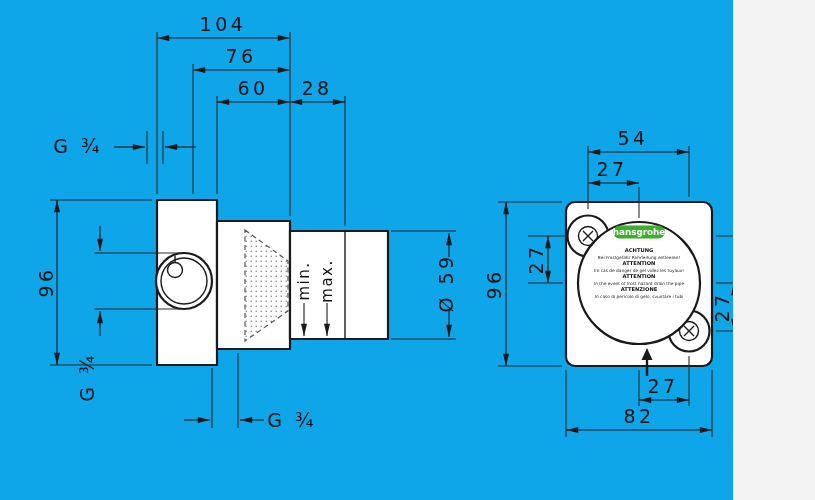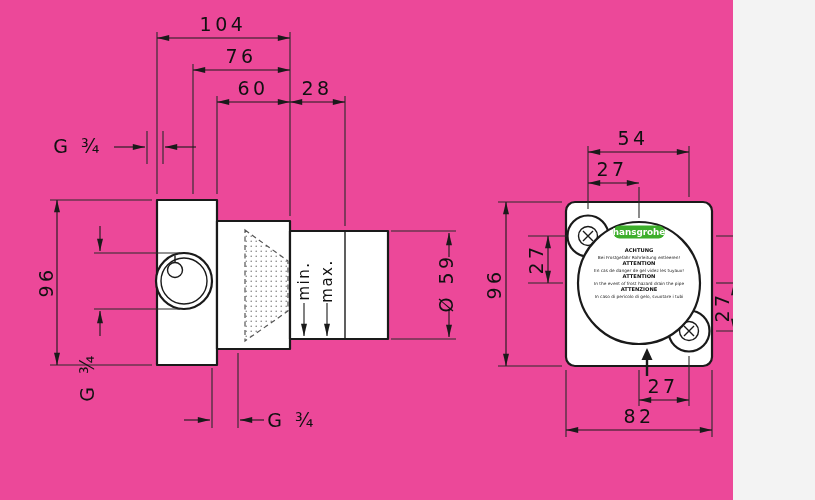--- a/index.html
+++ b/index.html
@@ -1,19 +1,19 @@
 <!DOCTYPE html>
 <html><head>
 <meta charset="utf-8">
 <style>
   html,body{margin:0;padding:0;background:#f3f3f3;}
   .stage{
     position:relative;
     width:733px;height:500px;
-    background:#ec4899;
+    background:#0ea5e9;
     font-family:"DejaVu Sans","Liberation Sans",sans-serif;
     overflow:hidden;
   }
   svg{display:block}
   .obj{fill:#ffffff;stroke:#1a1a1a;stroke-width:2.2;stroke-linejoin:round}
   .obj2{fill:none;stroke:#1a1a1a;stroke-width:1.4}
   .ext{stroke:#2b2b2b;stroke-width:1.1;fill:none}
   .dim{stroke:#1a1a1a;stroke-width:1.1;fill:none;
        marker-start:url(#arw);marker-end:url(#arw)}
   .dima{stroke:#1a1a1a;stroke-width:1.1;fill:none;marker-end:url(#arw)}

